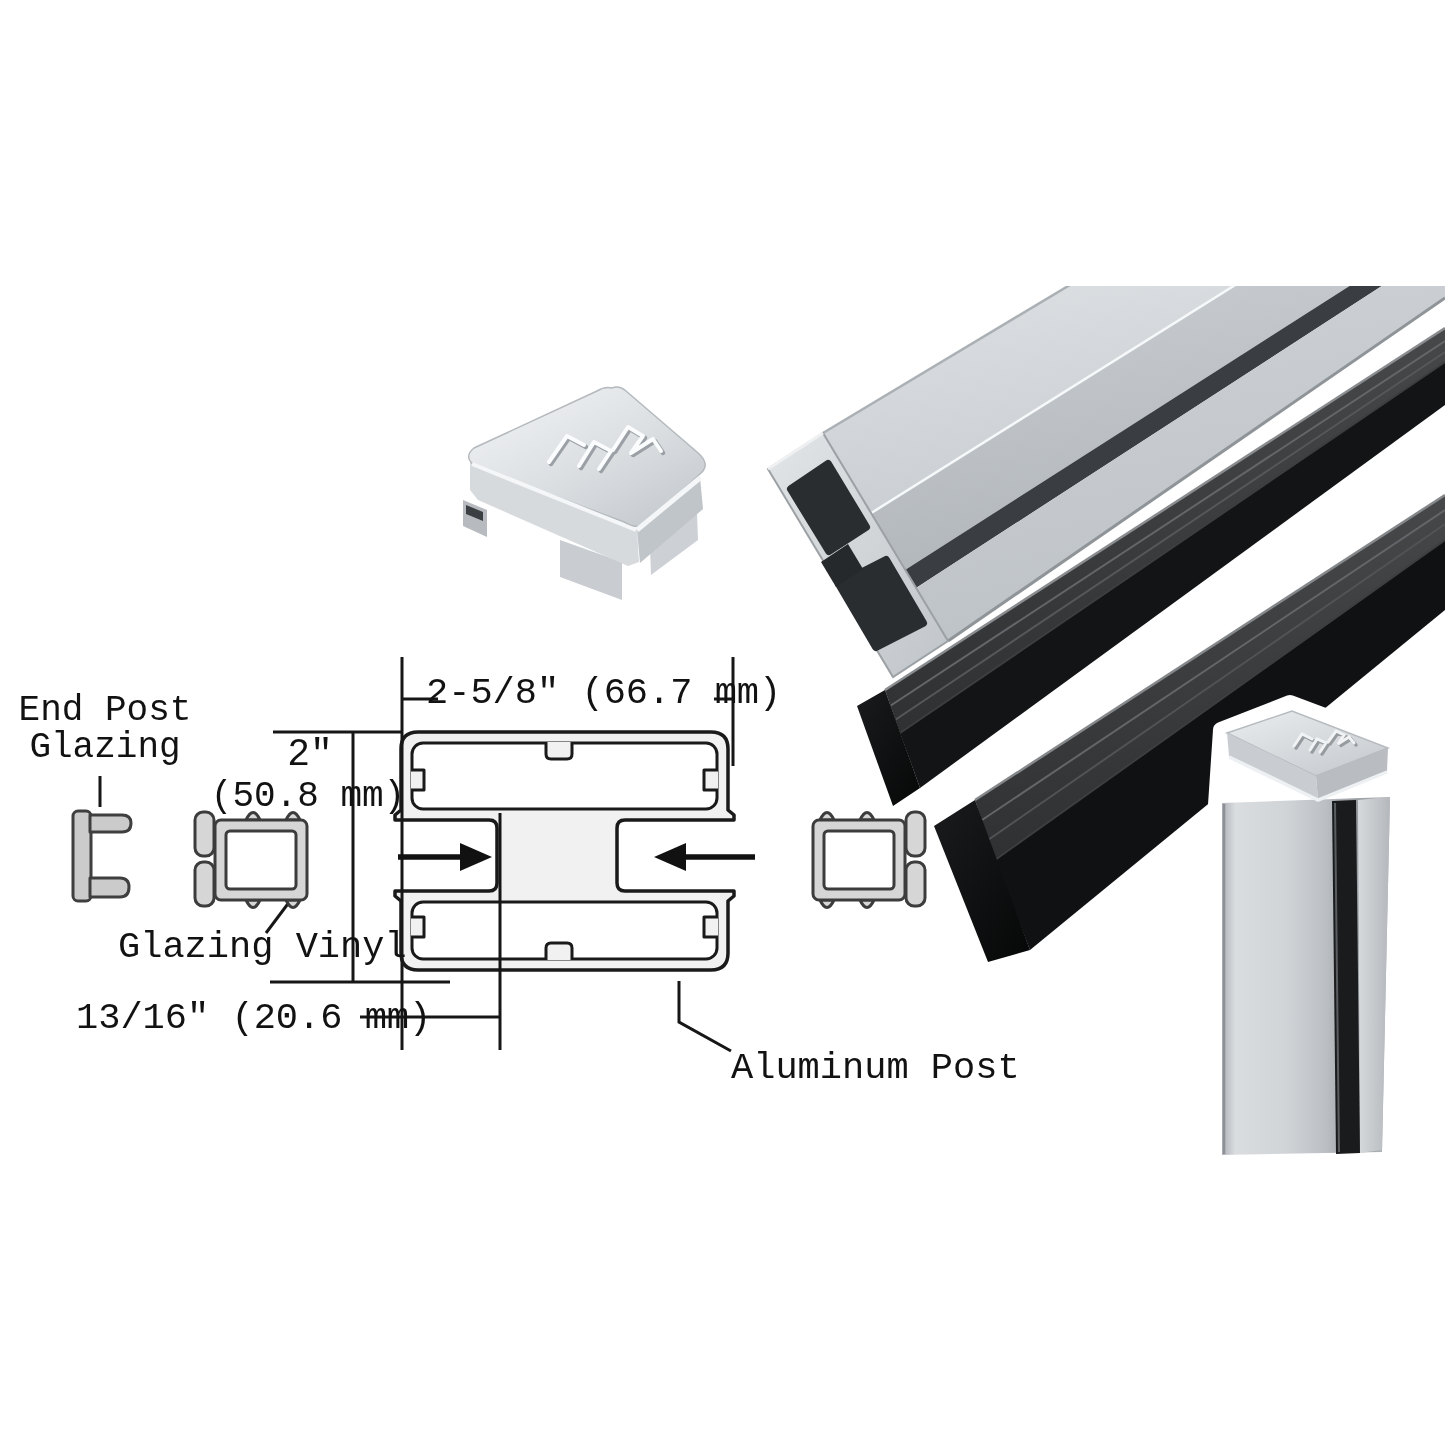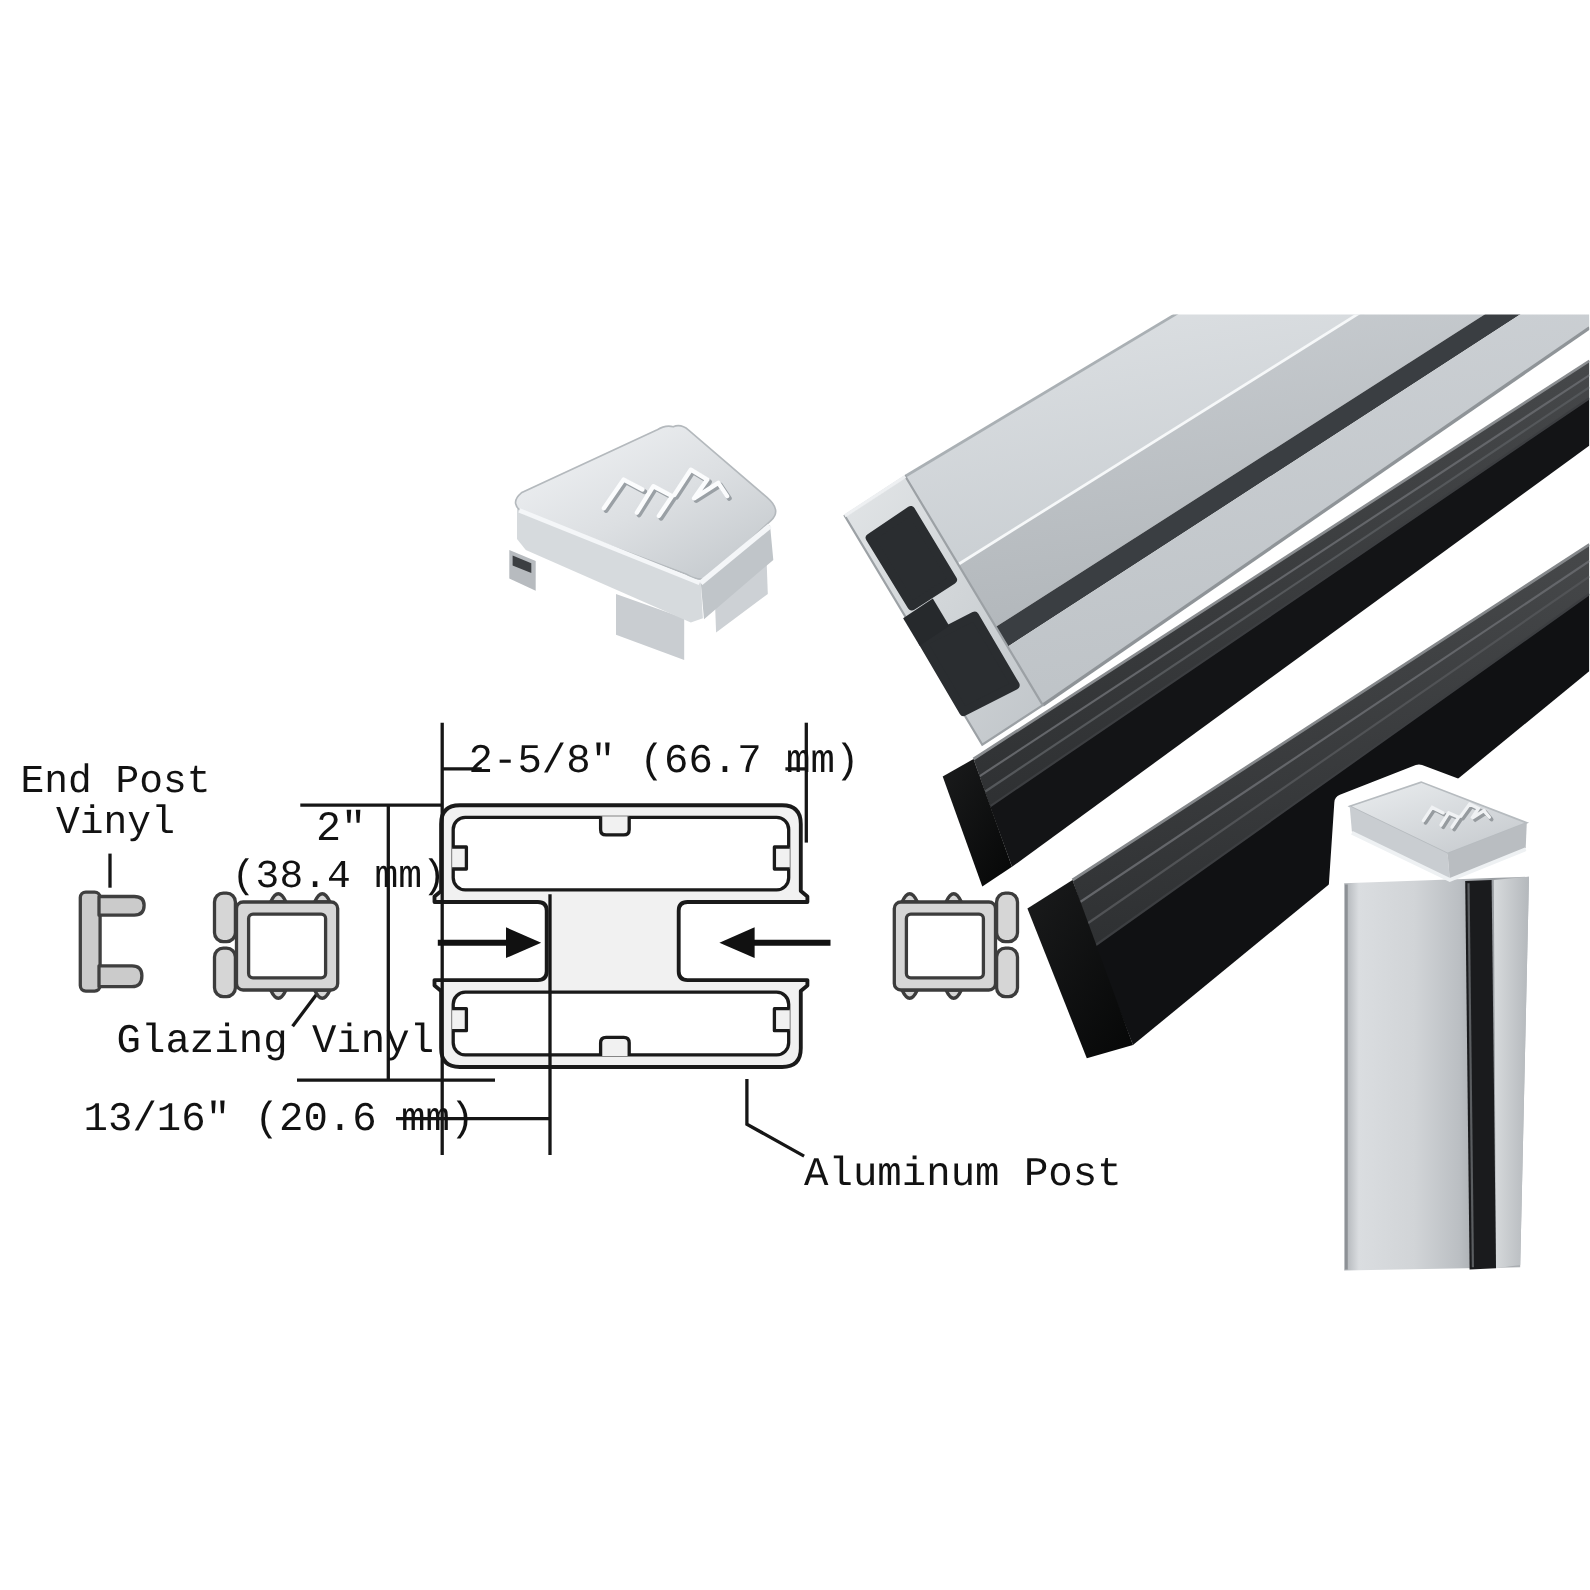--- a/index.html
+++ b/index.html
@@ -6,21 +6,21 @@
   .stage{
     position:relative;width:1445px;height:1445px;background:#ffffff;overflow:hidden;
     font-family:Liberation Mono, monospace;color:#111;
   }
   .stage svg{position:absolute;left:0;top:0;}
   .lbl{position:absolute;color:#121212;white-space:nowrap;}
   #lbl-epf{left:15px;top:692px;width:180px;font-size:36px;line-height:37px;text-align:center;white-space:normal;}
   #lbl-2in{left:255px;top:733px;width:110px;font-size:38px;text-align:center;}
   #lbl-50mm{left:210px;top:776px;width:196px;font-size:36px;text-align:center;}
   #lbl-258{left:426px;top:672px;width:304px;font-size:37px;text-align:center;}
-  #lbl-gv{left:106px;top:926px;width:218px;font-size:37px;text-align:center;}
+  #lbl-gv{left:118px;top:926px;width:218px;font-size:37px;text-align:center;}
   #lbl-1316{left:76px;top:997px;width:284px;font-size:37px;text-align:center;}
   #lbl-alu{left:731px;top:1047px;width:260px;font-size:37px;text-align:left;}
 </style>
 </head>
 <body>
 
 <div class="stage">
 
 <svg width="1445" height="1445" viewBox="0 0 1445 1445">
   <defs>
@@ -226,22 +226,22 @@
     <path d="M286,820 Q293,805 300,820 Z"></path>
     <path d="M246,900 Q253,915 260,900 Z"></path>
     <path d="M286,900 Q293,915 300,900 Z"></path>
     <rect x="215" y="820" width="92" height="80" rx="6"></rect>
     <rect x="226" y="831" width="70" height="58" rx="4" fill="#ffffff"></rect>
   </g>
 </svg>
 
 <div class="lbl" id="lbl-epf">
   <span style="display:block">End Post</span>
-  <span style="display:block">Vinyl</span>
+  <span style="display:block">Glazing</span>
 </div>
 <div class="lbl" id="lbl-258">2-5/8" (66.7 mm)</div>
 <div class="lbl" id="lbl-2in">2"</div>
-<div class="lbl" id="lbl-50mm">(38.4 mm)</div>
+<div class="lbl" id="lbl-50mm">(50.8 mm)</div>
 <div class="lbl" id="lbl-gv">Glazing Vinyl</div>
 <div class="lbl" id="lbl-1316">13/16" (20.6 mm)</div>
 <div class="lbl" id="lbl-alu">Aluminum Post</div>
 
 </div>
 
 </body></html>

